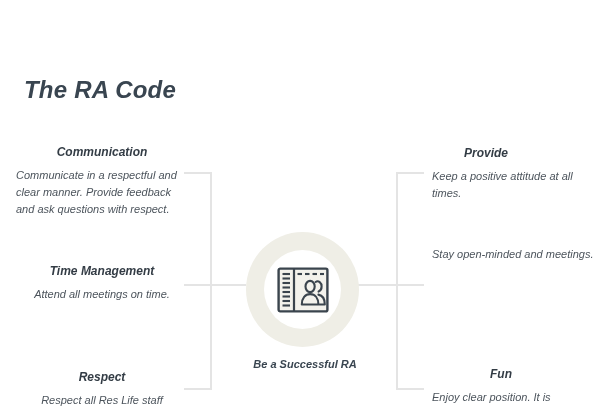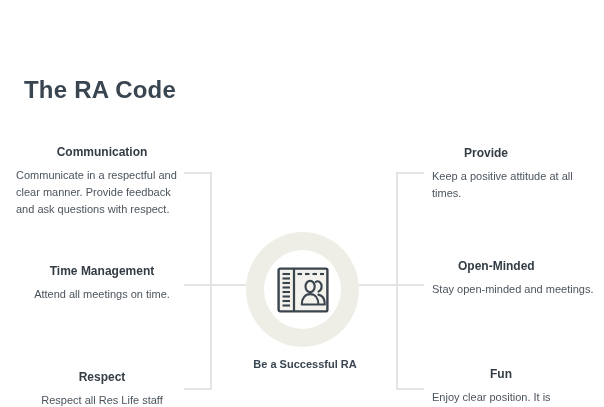--- a/index.html
+++ b/index.html
@@ -10,20 +10,21 @@
   body {
     font-family: "Liberation Sans", sans-serif;
     -webkit-font-smoothing: antialiased;
   }
   #slide {
     position: relative;
     width: 604px;
     height: 407px;
     background: #ffffff;
     overflow: hidden;
+    font-style: italic;
   }
 
   
   .deck-title {
     position: absolute;
     left: 24px;
     top: 76px;
     font-size: 24px;
     font-weight: bold;
     color: #394550;
@@ -189,21 +190,20 @@
     <div class="branch-title">Time Management</div>
     <div class="branch-body">Attend all meetings on time.</div>
   </div>
 
   <div class="branch right" id="b-positive">
     <div class="branch-title">Provide</div>
     <div class="branch-body">Keep a positive attitude at all times.</div>
   </div>
 
   <div class="branch right" id="b-openminded">
-    <div class="branch-title">Open-Minded</div>
     <div class="branch-body">Stay open-minded and meetings.</div>
   </div>
 
   <div class="branch right" id="b-fun">
     <div class="branch-title">Fun</div>
     <div class="branch-body">Enjoy clear position. It is</div>
   </div>
 
 </div>
 

